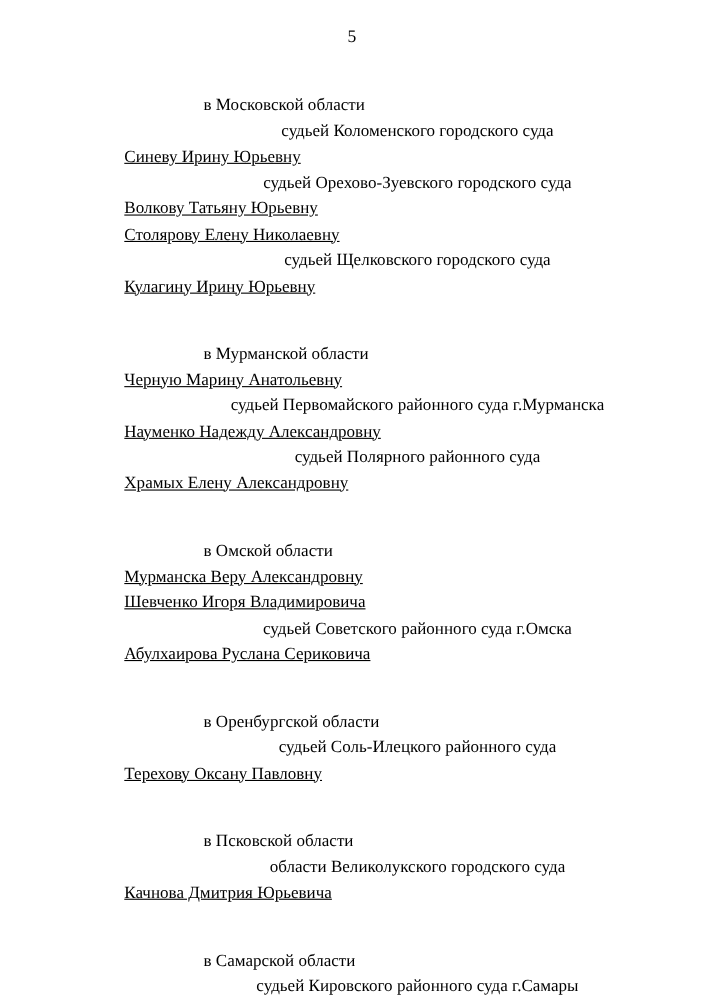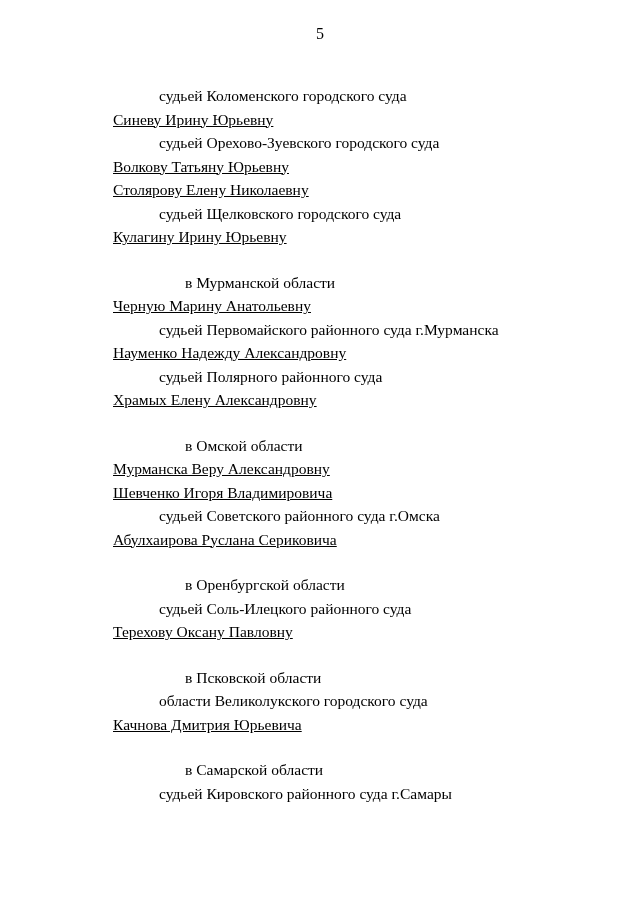--- a/index.html
+++ b/index.html
@@ -31,48 +31,50 @@
   }
   .body-block {
     margin-top: 42px;
     padding-left: 113px;
     padding-right: 40px;
   }
   .section {
     margin-bottom: 0;
   }
   .section + .section {
-    margin-top: 22px;
+    margin-top: 38px;
   }
   .line {
     font-size: 15.5px;
     line-height: 23.5px;
     white-space: pre;
   }
   .line.center-ish {
     padding-left: 72px;
   }
   .line.indent {
     padding-left: 46px;
+    text-align: center;
   }
   .line.flush {
     padding-left: 0;
     text-decoration: underline;
   }
 </style>
 </head>
 <body>
 
 <div class="page">
 
   <div class="page-number">5</div>
 
   <div class="body-block">
     <div id="sections-root">
         <div class="section">
+          <div class="line center-ish">в Московской области</div>
           <div class="line indent">судьей Коломенского городского суда</div>
           <div class="line flush">Синеву Ирину Юрьевну</div>
           <div class="line indent">судьей Орехово-Зуевского городского суда</div>
           <div class="line flush">Волкову Татьяну Юрьевну</div>
           <div class="line flush">Столярову Елену Николаевну</div>
           <div class="line indent">судьей Щелковского городского суда</div>
           <div class="line flush">Кулагину Ирину Юрьевну</div>
         </div>
         <div class="section">
           <div class="line center-ish">в Мурманской области</div>

